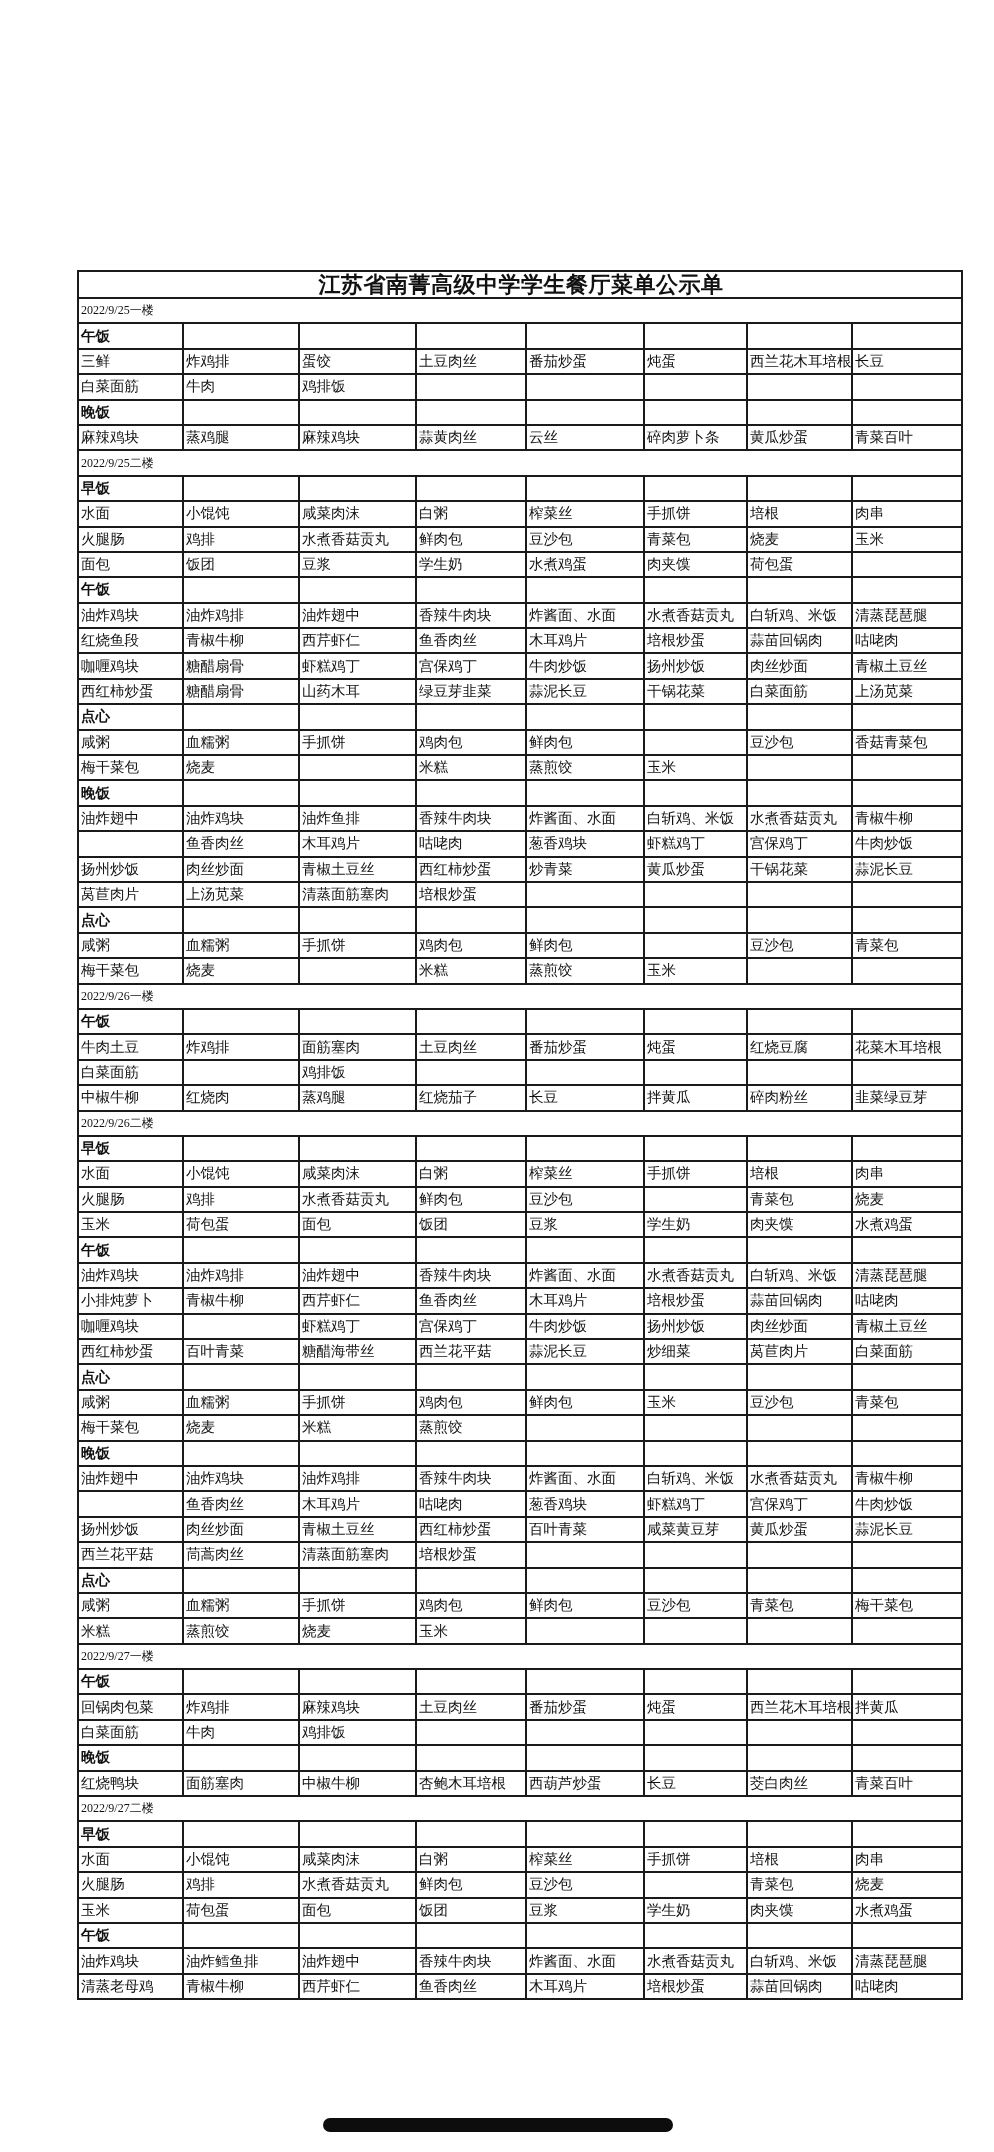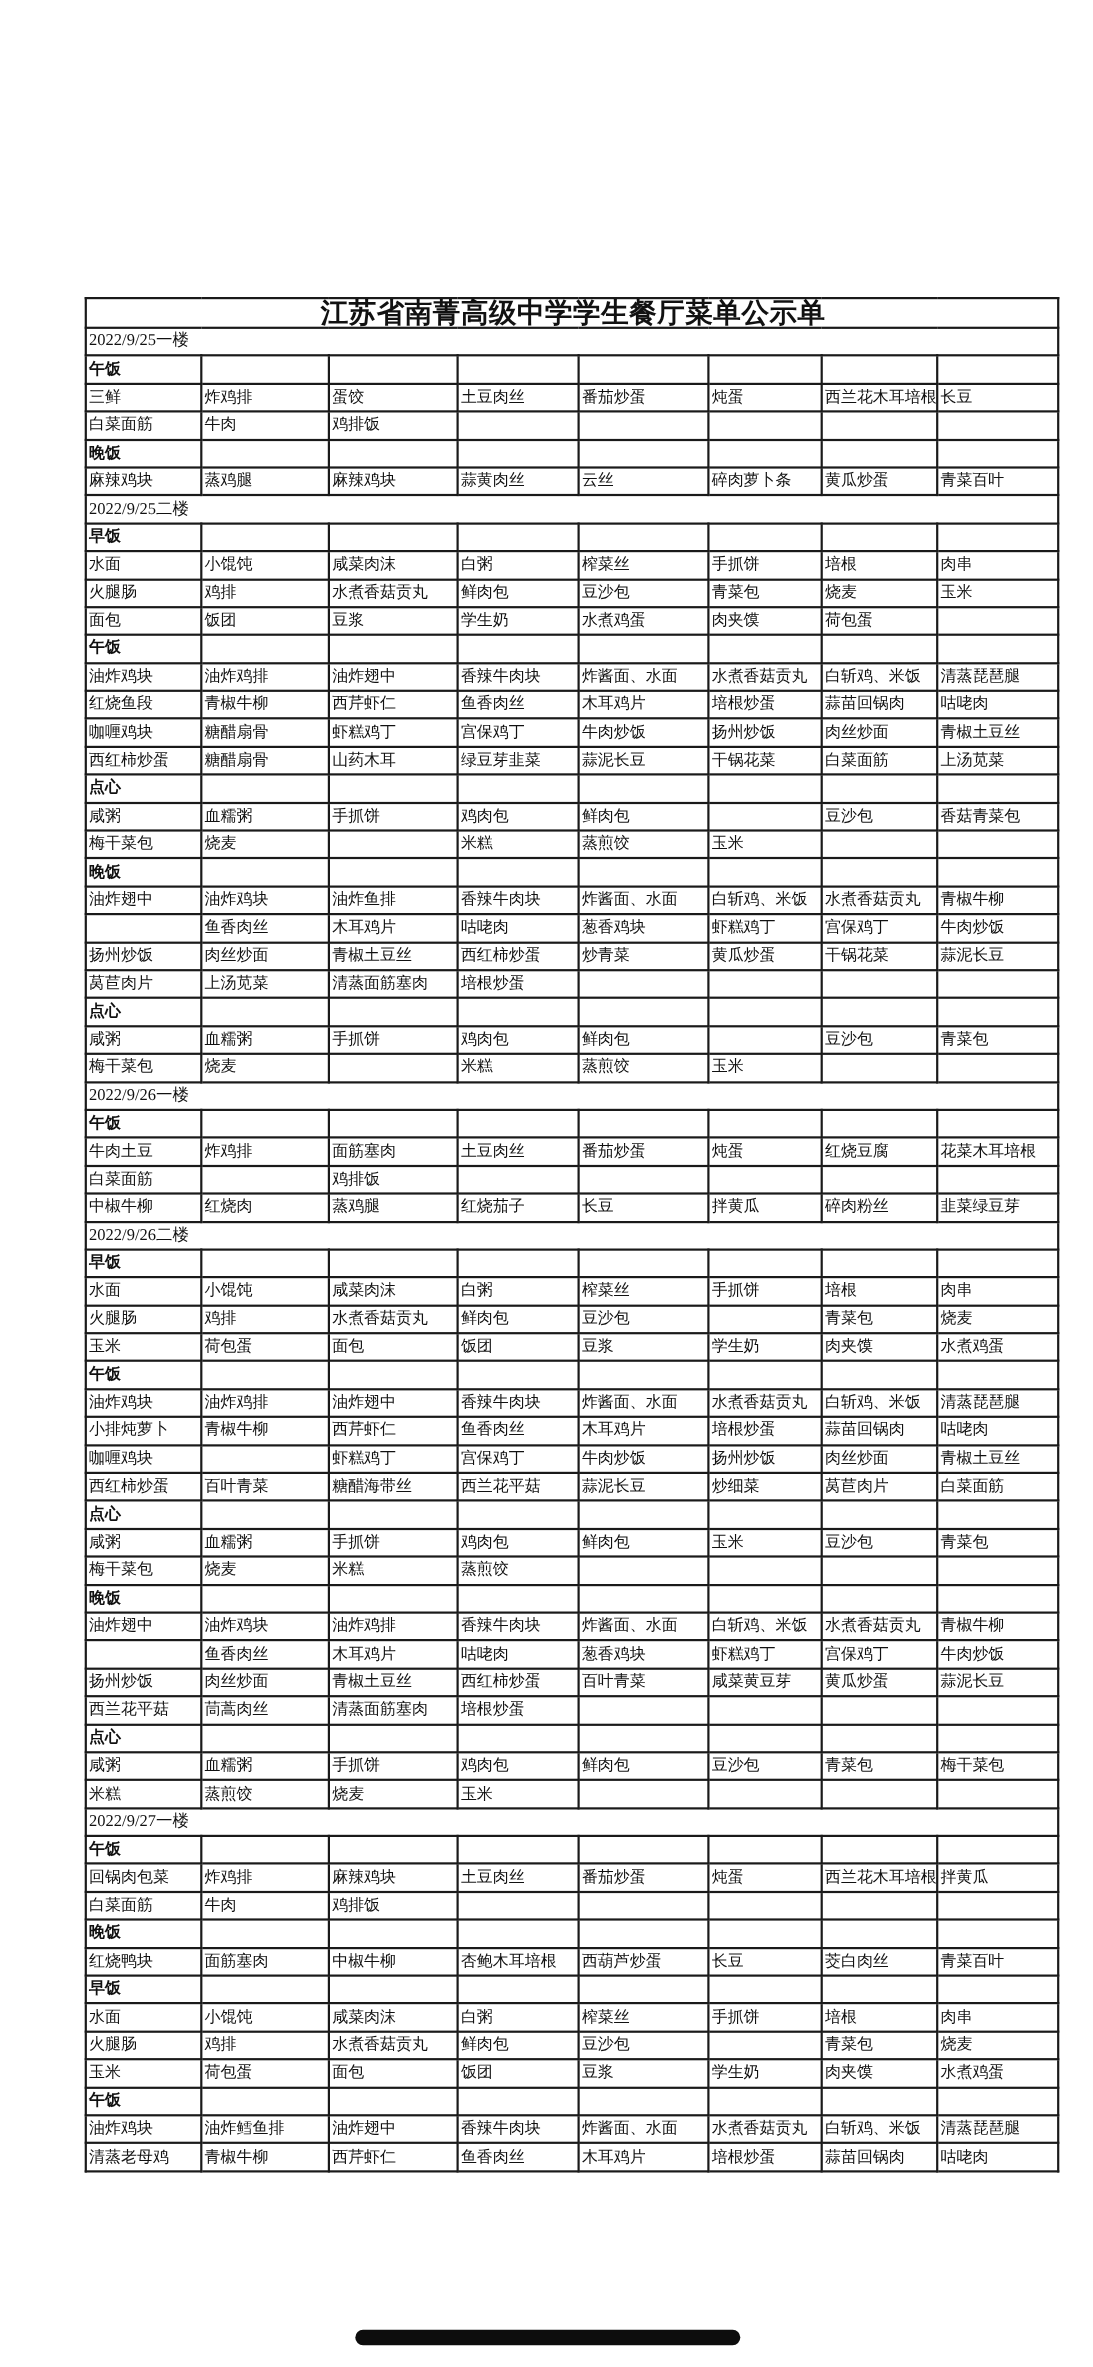--- a/index.html
+++ b/index.html
@@ -3,23 +3,23 @@
 <meta charset="utf-8">
 <style>
   html, body { margin: 0; padding: 0; background: #ffffff; }
   body { width: 994px; height: 2152px; position: relative; overflow: hidden;
          font-family: "DejaVu Sans", "Liberation Sans", sans-serif; color: #111; }
   #menu-table { position: absolute; left: 77px; top: 270px; width: 884px;
                 border-collapse: collapse; table-layout: fixed; }
   #menu-table td { border: 2px solid #1a1a1a; height: 23.4px; padding: 0 0 0 2px;
                    font-size: 14.5px; line-height: 23px; white-space: nowrap; overflow: visible;
                    vertical-align: middle; }
-  #menu-table tr.title-row td { height: 25px; text-align: center; font-weight: bold; font-size: 25px;
+  #menu-table tr.title-row td { height: 25px; text-align: center; font-weight: bold; font-size: 22px;
                                 letter-spacing: 0.5px; }
-  #menu-table tr.date-row td { font-family: "Liberation Serif", "DejaVu Serif", serif; font-size: 15px; }
+  #menu-table tr.date-row td { font-family: "Liberation Serif", "DejaVu Serif", serif; font-size: 12px; }
   #menu-table tr.meal-row td:first-child { font-weight: bold; margin-top: 28px; }
   .redact { position: absolute; left: 323px; top: 2118px; width: 350px; height: 14px;
             background: #0d0d0d; border-radius: 8px; }
 </style>
 </head>
 <body>
 
 <table id="menu-table">
   <colgroup>
     <col style="width:105px">
@@ -583,20 +583,23 @@
       <tr>
         <td>红烧鸭块</td>
         <td>面筋塞肉</td>
         <td>中椒牛柳</td>
         <td>杏鲍木耳培根</td>
         <td>西葫芦炒蛋</td>
         <td>长豆</td>
         <td>茭白肉丝</td>
         <td>青菜百叶</td>
       </tr>
+      <tr class="date-row">
+        <td colspan="8">2022/9/27二楼</td>
+      </tr>
       <tr class="meal-row">
         <td>早饭</td>
         <td></td>
         <td></td>
         <td></td>
         <td></td>
         <td></td>
         <td></td>
         <td></td>
       </tr>

